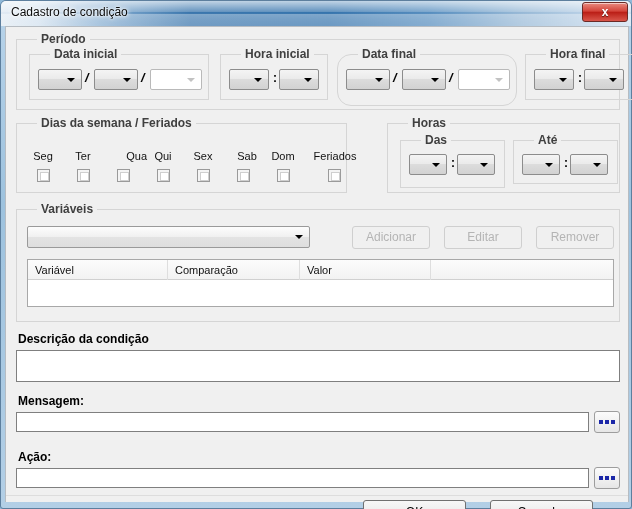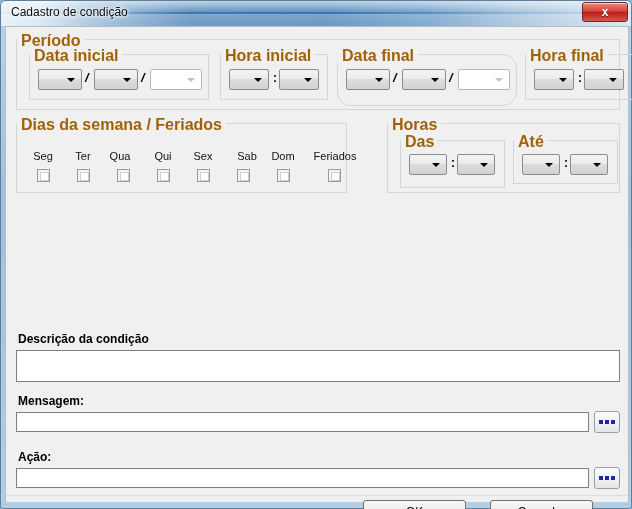--- a/index.html
+++ b/index.html
@@ -61,23 +61,23 @@
     border-bottom: none;
   }
 
   
   .group {
     position: absolute;
     border: 1px solid #d5d5d5;
     background: transparent;
   }
   .group > .legend {
-    position: absolute; top: -8px; left: 0;
+    position: absolute; top: -8px; left: 20px;
     background: #f0f0f0; padding: 0 4px;
-    font-size: 16px; color: #a16207; font-weight: bold;
+    font-size: 12px; color: #404040; font-weight: bold;
     white-space: nowrap;
   }
   .group.sub > .legend { font-weight: bold; }
 
   
   .combo {
     position: absolute; height: 21px;
     border: 1px solid #8c8c8c;
     border-radius: 2px;
     background: linear-gradient(180deg,#f4f4f4 0%, #eaeaea 48%, #dcdcdc 50%, #d2d2d2 100%);
@@ -257,21 +257,21 @@
 
     <div class="group" style="left:10px; top:96px; width:331px; height:70px;">
       <span class="legend">Dias da semana / Feriados</span>
 
       <span class="cb-label" style="left:6px;  top:26px; width:40px;">Seg</span>
       <div class="cb" style="left:20px; top:45px;"></div>
 
       <span class="cb-label" style="left:46px; top:26px; width:40px;">Ter</span>
       <div class="cb" style="left:60px; top:45px;"></div>
 
-      <span class="cb-label" style="left:83px; top:26px; width:40px;">Qua</span>
+      <span class="cb-label" style="left:90px; top:26px; width:40px;text-align:right;">Qua</span>
       <div class="cb" style="left:100px;top:45px;"></div>
 
       <span class="cb-label" style="left:126px;top:26px; width:40px;">Qui</span>
       <div class="cb" style="left:140px;top:45px;"></div>
 
       <span class="cb-label" style="left:166px;top:26px; width:40px;">Sex</span>
       <div class="cb" style="left:180px;top:45px;"></div>
 
       <span class="cb-label" style="left:210px;top:26px; width:40px;">Sab</span>
       <div class="cb" style="left:220px;top:45px;"></div>
@@ -302,20 +302,40 @@
         <div class="combo" style="left:8px; top:13px; width:38px;">
           <span class="arrow"></span>
         </div>
         <span class="sepc" style="left:50px; top:15px;">:</span>
         <div class="combo" style="left:56px; top:13px; width:38px;">
           <span class="arrow"></span>
         </div>
       </div>
     </div>
 
+    <div class="group" style="left:10px; top:182px; width:604px; height:113px;">
+      <span class="legend">Variáveis</span>
+
+      <div class="combo flat" style="left:10px; top:16px; width:283px; height:22px;">
+        <span class="arrow"></span>
+      </div>
+
+      <div class="btn disabled" style="left:335px; top:16px; width:78px;">Adicionar</div>
+      <div class="btn disabled" style="left:427px; top:16px; width:78px;">Editar</div>
+      <div class="btn disabled" style="left:519px; top:16px; width:78px;">Remover</div>
+
+      <div id="vtable" style="left:10px; top:49px; width:587px; height:48px;">
+        <div id="vthead">
+          <div class="th" style="left:0px;   width:140px;">Variável</div>
+          <div class="th" style="left:140px; width:132px;">Comparação</div>
+          <div class="th" style="left:272px; width:131px;">Valor</div>
+          <div class="th" style="left:403px; width:182px; border-right:none;"></div>
+        </div>
+      </div>
+    </div>
 
     <span class="label" style="left:12px; top:305px;">Descrição da condição</span>
     <div class="field" style="left:10px; top:323px; width:604px; height:32px;"></div>
 
     <span class="label" style="left:12px; top:367px;">Mensagem:</span>
     <div class="field" style="left:10px; top:385px; width:573px; height:20px;"></div>
     <div class="btn browse" style="left:588px; top:384px;">
       <span class="dots">
           <i></i>
           <i></i>

